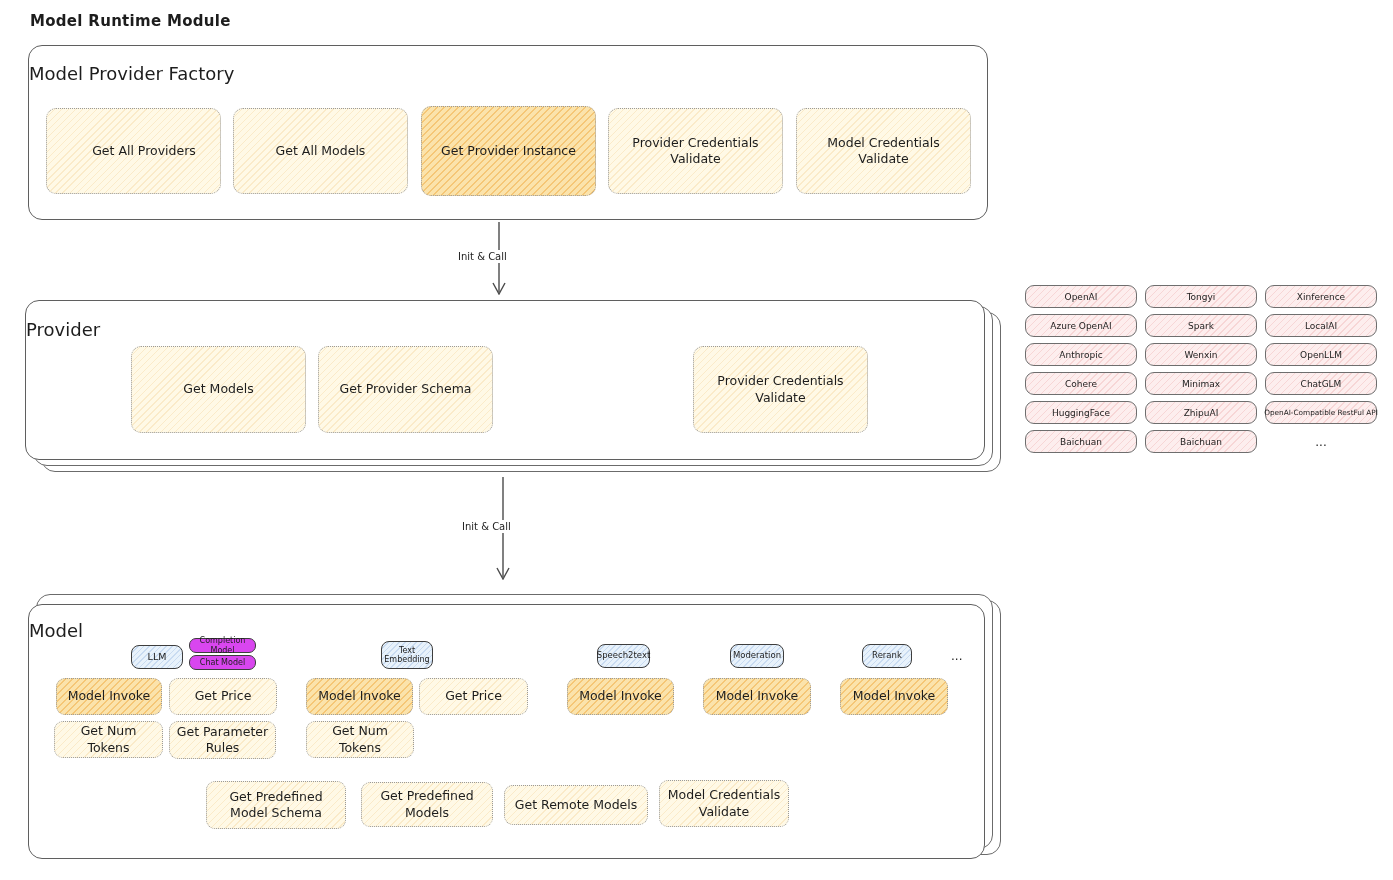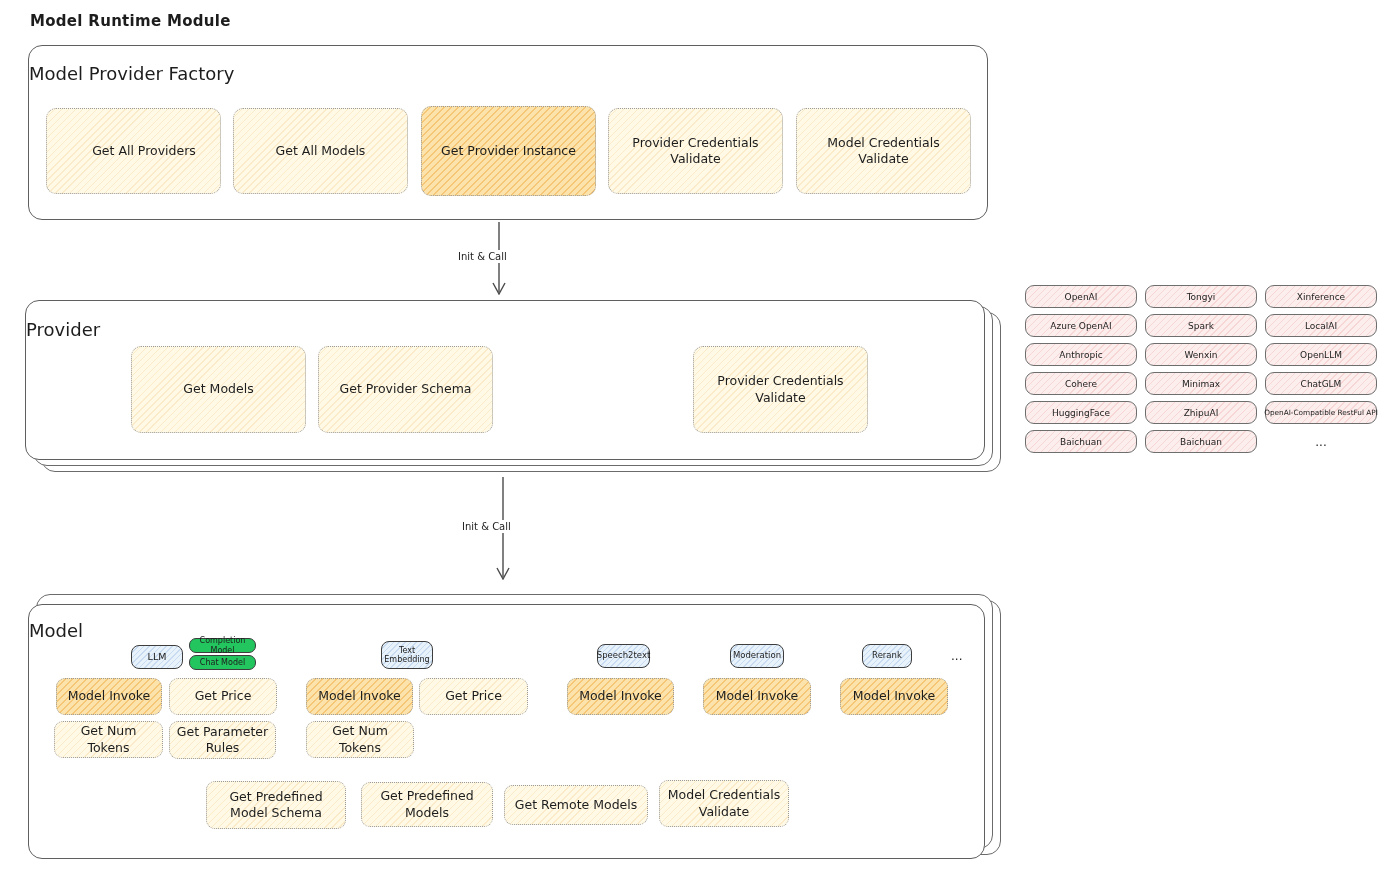--- a/index.html
+++ b/index.html
@@ -29,21 +29,21 @@
           border:1.4px solid #6e6e6e; border-radius:9px; font-size:9px;
           background-color:#fdeeee;
           background-image:repeating-linear-gradient(135deg, rgba(226,128,128,0.22) 0 1px, transparent 1px 5px); }
   .chip.tight { font-size:7.3px; white-space:nowrap; }
   .chip-ellipsis { height:23px; display:flex; align-items:center; justify-content:center; font-size:12px; }
 
   .tag { position:absolute; display:flex; align-items:center; justify-content:center; text-align:center;
          border:1.3px solid #3d3d3d; border-radius:8px; font-size:9px; line-height:1.15; padding:1px 3px;
          background-color:#e8f2fb;
          background-image:repeating-linear-gradient(135deg, rgba(120,160,215,0.28) 0 1px, transparent 1px 4px); }
-  .tag.white { background:#22c55e; border-radius:7px; font-size:8px; }
+  .tag.white { background:#d946ef; border-radius:7px; font-size:8px; }
 
   .arrow-wrap { position:absolute; z-index:2; }
   .arrow-label { position:absolute; text-align:left; font-size:10px; background:#fff; padding:1px 3px; z-index:4; }
 
   .ellipsis-text { position:absolute; font-size:12px; }
 </style>
 </head>
 <body>
 
 <div class="canvas">

